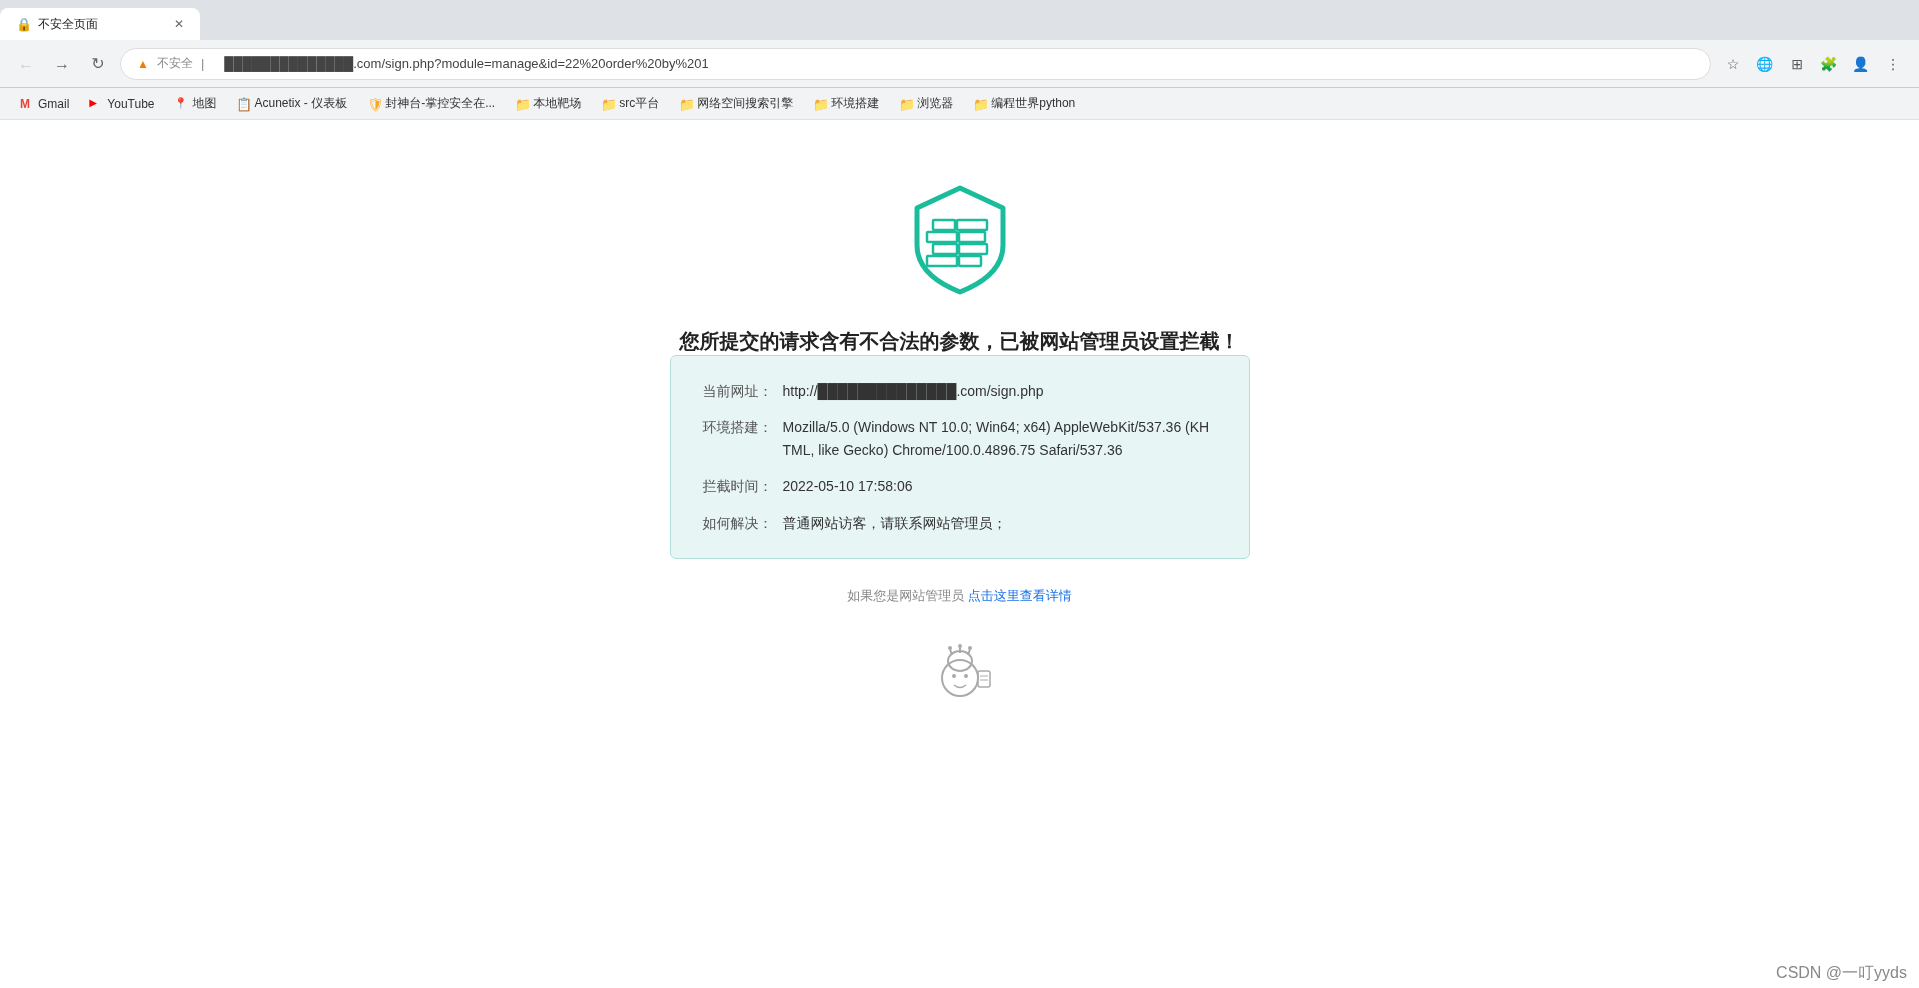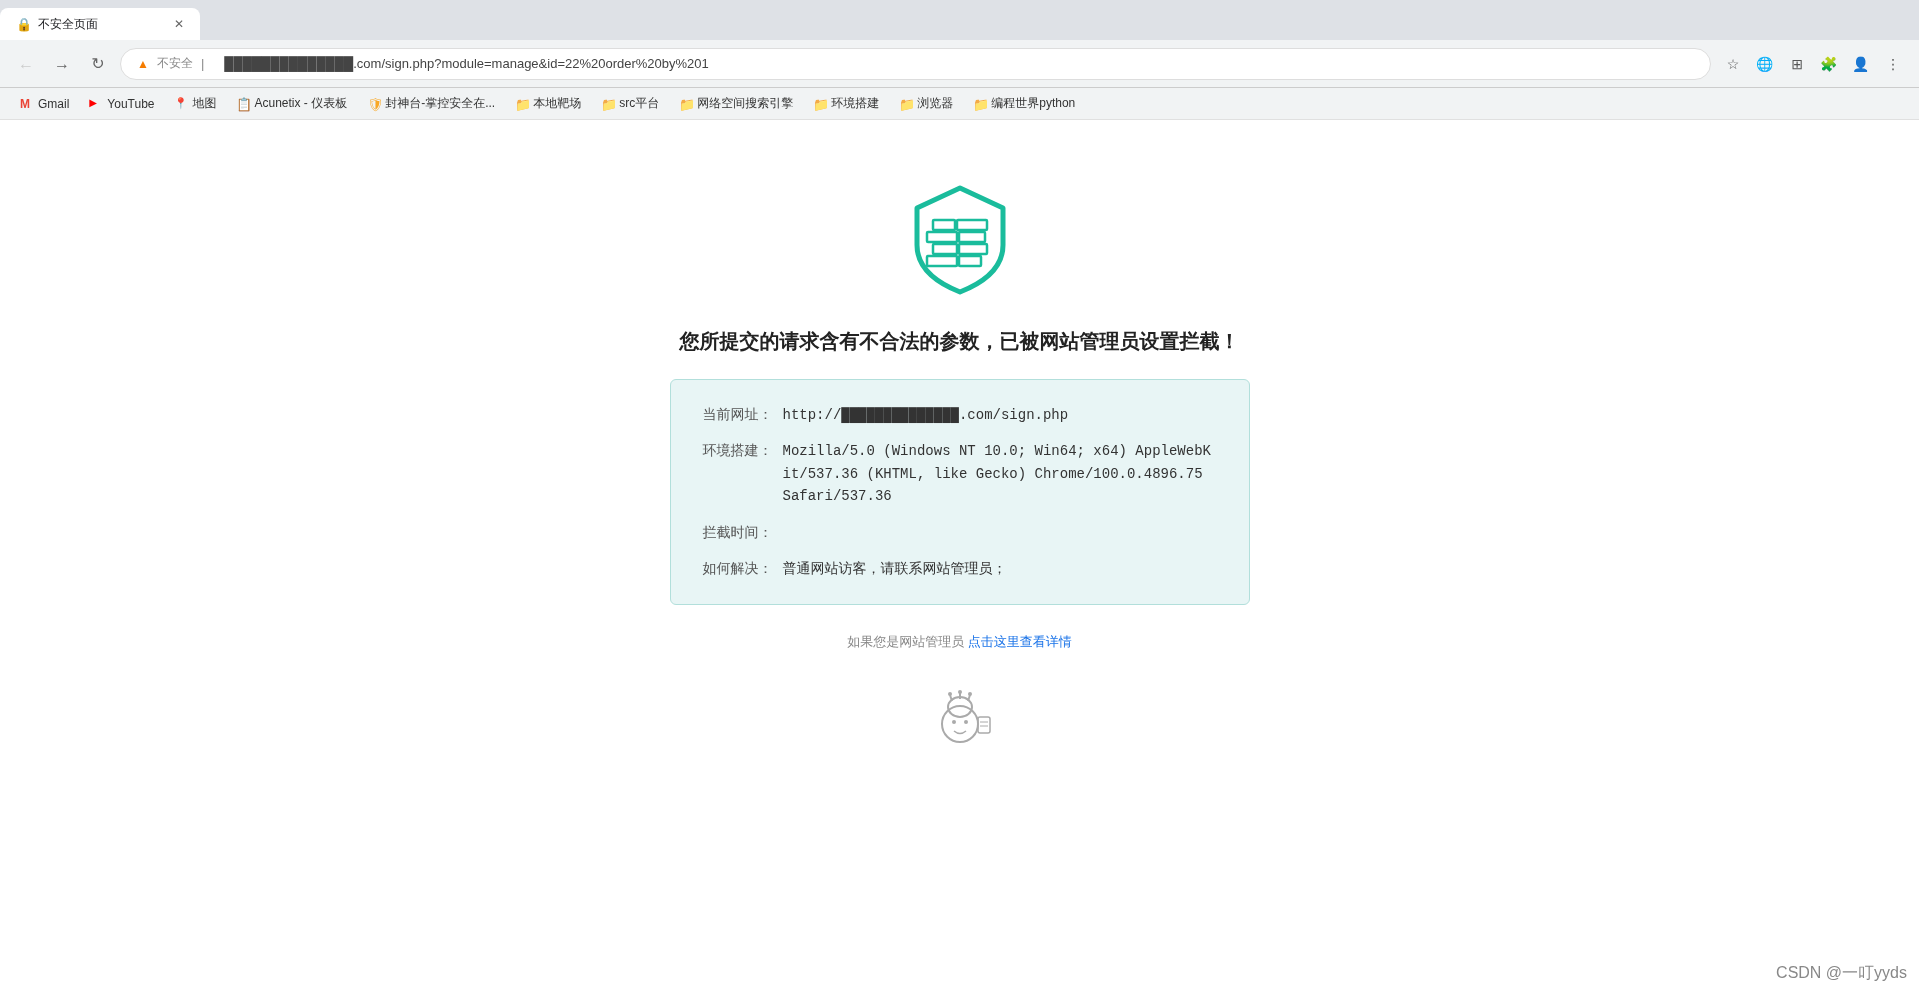--- a/index.html
+++ b/index.html
@@ -24,24 +24,24 @@
     .bookmarks-bar { background: #f1f3f4; padding: 3px 12px; display: flex; align-items: center; gap: 4px; height: 32px; border-bottom: 1px solid #e0e0e0; font-size: 12px; }
     .bookmark-item { display: flex; align-items: center; gap: 4px; padding: 2px 8px; border-radius: 4px; cursor: pointer; color: #333; white-space: nowrap; }
     .bookmark-icon { width: 14px; height: 14px; display: inline-block; flex-shrink: 0; }
 
     
     .page-content { background: #ffffff; min-height: calc(988px - 120px); display: flex; flex-direction: column; align-items: center; padding: 60px 20px 40px; }
 
     .shield-icon-wrapper { margin-bottom: 24px; }
     .shield-svg { width: 110px; height: 120px; }
 
-    .block-title { font-size: 20px; font-weight: bold; color: #222; margin-bottom: 24px; text-align: center; }
+    .block-title { font-size: 20px; font-weight: bold; color: #222; text-align: center; }
 
     .info-box { background: #e8f5f5; border: 1px solid #b2dfdb; border-radius: 6px; padding: 24px 32px; width: 580px; max-width: 90%; }
-    .info-row { display: flex; margin-bottom: 14px; font-size: 14px; line-height: 1.6; font-family: Liberation Mono, monospace; }
+    .info-row { display: flex; margin-bottom: 14px; font-size: 14px; line-height: 1.6; }
     .info-row:last-child { margin-bottom: 0; }
     .info-label { color: #555; min-width: 80px; flex-shrink: 0; }
     .info-value { color: #333; flex: 1; word-break: break-all; }
 
     .admin-link-row { margin-top: 28px; font-size: 13px; color: #888; text-align: right; }
     .admin-link-row a { color: #1a73e8; text-decoration: none; }
 
     .mascot-area { margin-top: 28px; display: flex; align-items: center; justify-content: center; }
 
     
@@ -164,20 +164,21 @@
     <div class="info-row">
       <span class="info-label">当前网址：</span>
       <span class="info-value">http://██████████████.com/sign.php</span>
     </div>
     <div class="info-row">
       <span class="info-label">环境搭建：</span>
       <span class="info-value">Mozilla/5.0 (Windows NT 10.0; Win64; x64) AppleWebKit/537.36 (KHTML, like Gecko) Chrome/100.0.4896.75 Safari/537.36</span>
     </div>
     <div class="info-row">
       <span class="info-label">拦截时间：</span>
+      <span class="info-value">2022-05-10 17:58:06</span>
     </div>
     <div class="info-row">
       <span class="info-label">如何解决：</span>
       <span class="info-value">普通网站访客，请联系网站管理员；</span>
     </div>
   </div>
 
   <div class="admin-link-row">
     <span>如果您是网站管理员</span>
     <a href="#">点击这里查看详情</a>

